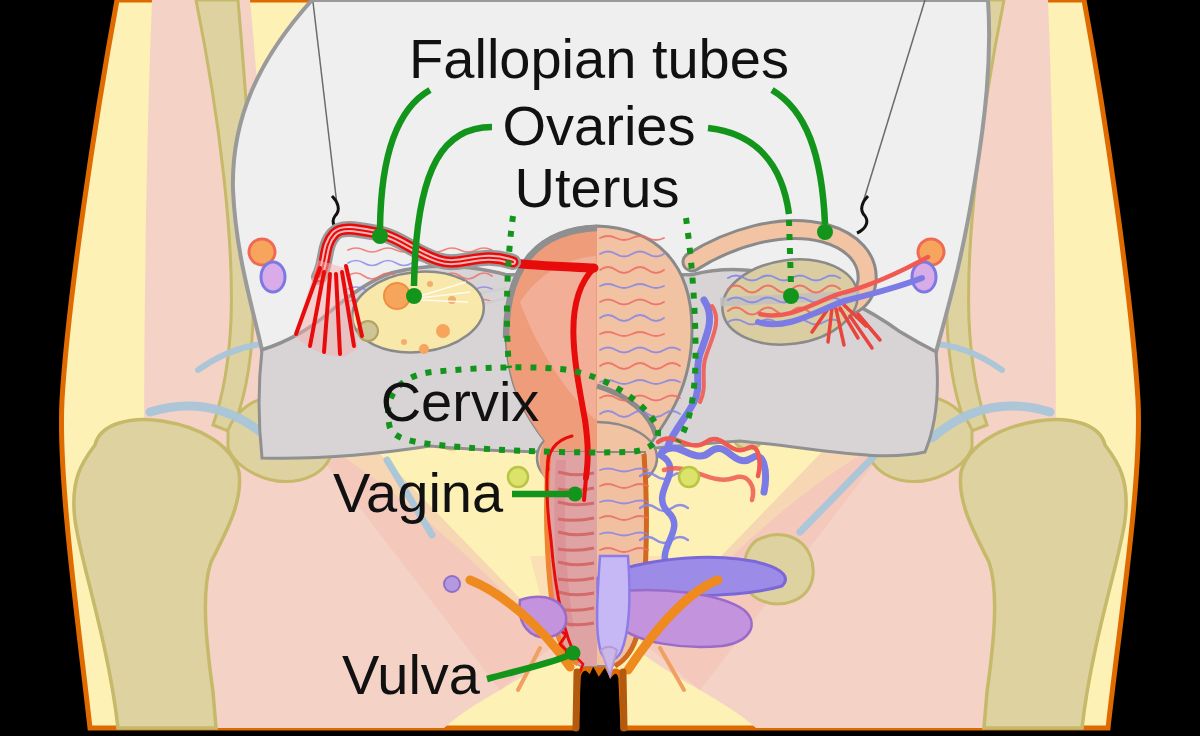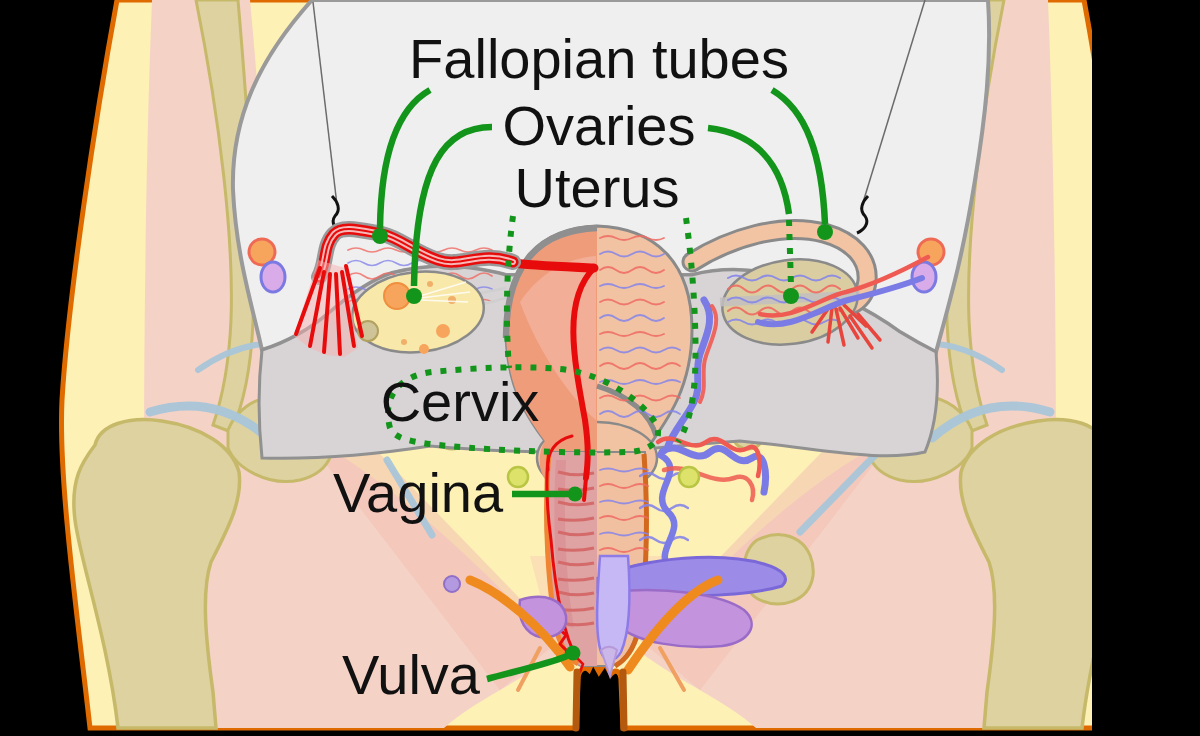--- a/index.html
+++ b/index.html
@@ -1,16 +1,16 @@
 <!DOCTYPE html>
 <html><head>
 <meta charset="utf-8">
 <style>
   html,body{margin:0;padding:0;background:#000;}
-  .stage{position:relative;width:1092px;height:736px;background:#000;overflow:hidden;font-family:"Liberation Sans",sans-serif;}
+  .stage{position:relative;width:1200px;height:736px;background:#000;overflow:hidden;font-family:"Liberation Sans",sans-serif;}
   svg{display:block}
   text.lbl{font-family:"Liberation Sans",sans-serif;font-size:56px;fill:#111;}
 </style>
 </head>
 <body>
 
 <div class="stage">
 <svg width="1200" height="736" viewBox="0 0 1200 736">
 
   <rect x="0" y="0" width="1200" height="736" fill="#000000"></rect>

